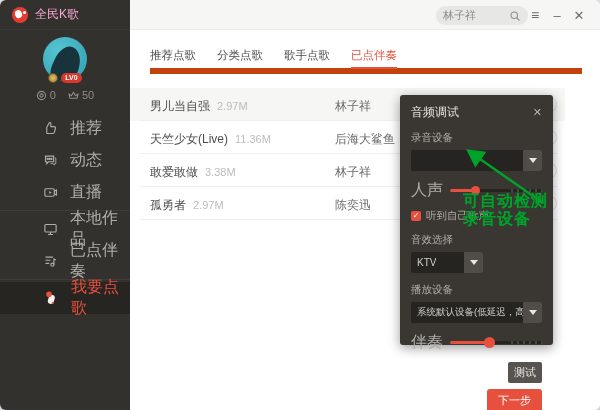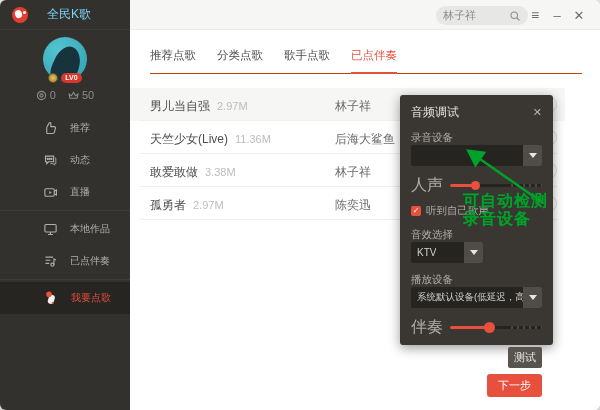--- a/index.html
+++ b/index.html
@@ -9,59 +9,59 @@
 
   
   .sidebar { position:absolute; left:0; top:0; width:130px; height:410px; background:#33312e; }
   .logo-row { display:flex; align-items:center; gap:7px; height:30px; padding:0 12px;
               border-bottom:1px solid rgba(255,255,255,.04); }
   .logo-badge { width:16px; height:16px; border-radius:50%; background:#e23d30; position:relative; }
   .logo-badge::after { content:""; position:absolute; left:3px; top:3px; width:7px; height:8px;
               background:#fff; border-radius:50% 50% 45% 45%; transform:rotate(-18deg); }
   .logo-badge::before { content:""; position:absolute; right:2px; top:4px; width:3px; height:3px;
               background:#fff; border-radius:50%; }
-  .app-title { color:#7dd3fc; font-size:12px;margin-left:12px; }
+  .app-title { color:#f9a8d4; font-size:12px; }
   .profile { text-align:center; padding-top:7px; }
   .avatar { width:44px; height:44px; border-radius:50%; margin:0 auto; overflow:hidden;
             background:radial-gradient(circle at 35% 30%, #55c4d2, #2f9dae); position:relative; }
   .avatar::after { content:""; position:absolute; left:10px; top:9px; width:26px; height:40px;
             background:#17333c; border-radius:45% 55% 40% 40%; transform:rotate(24deg); }
   .badge-row { display:flex; justify-content:center; align-items:center; gap:3px; margin-top:-8px;
                position:relative; z-index:2; }
   .medal { width:10px; height:10px; border-radius:50%; background:radial-gradient(#e8c36a,#9a7a2e);
            border:1px solid #6d5620; }
   .lv-pill { background:#d8382c; color:#fff; font-size:7px; font-weight:bold; line-height:10px;
              padding:0 4px; border-radius:5px; }
   .username { color:#b7b5b2; font-size:11px; margin-top:4px; }
   .stats-row { display:flex; justify-content:center; align-items:center; gap:12px; margin-top:6px;
                color:#8f8d8a; font-size:11px; }
   .stat { display:flex; align-items:center; gap:3px; }
   .nav { position:absolute; left:0; top:112px; width:130px; }
   .nav-item { display:flex; align-items:center; gap:12px; height:32px; padding-left:43px;
-              color:#b0aeab; font-size:10px; cursor:pointer; }
+              color:#b0aeab; font-size:16px; cursor:pointer; }
   .nav-item svg { flex:0 0 auto; }
   .nav-sep { height:1px; background:rgba(255,255,255,.06); margin:2px 0; }
   .nav-item.active { background:#262521; color:#e8503e; height:32px; }
 
   
   .topbar { position:absolute; left:130px; top:0; width:470px; height:30px; background:#f6f6f5;
             border-bottom:1px solid #ececea; }
   .search-pill { position:absolute; left:306px; top:6px; width:92px; height:19px; background:#e7e7e6;
             border-radius:10px; display:flex; align-items:center; padding:0 7px; }
   .search-text { font-size:11px; color:#8b8b8b; flex:1; }
   .win-btn { position:absolute; top:0; width:18px; height:30px; display:flex; align-items:center;
              justify-content:center; color:#6e6e6e; font-size:13px; cursor:pointer; }
   .win-menu { left:396px; letter-spacing:0; font-size:14px; }
   .win-min  { left:418px; }
   .win-close{ left:440px; }
 
   
   .main { position:absolute; left:130px; top:30px; width:470px; height:380px; background:#fff; }
   .tabs { position:absolute; left:20px; right:18px; top:18px; height:26px; display:flex; gap:21px;
-          border-bottom:1px solid #c2410c; }
+          border-bottom:6px solid #c2410c; }
   .tab { font-size:11.5px; color:#4c4c4c; padding-bottom:9px; position:relative; cursor:pointer; }
   .tab.active { color:#e8503e; }
   .tab.active::after { content:""; position:absolute; left:0; right:0; bottom:-1px; height:2px;
           background:#e8503e; }
   .song-list { position:absolute; left:0; top:58px; width:435px; }
   .song-row { position:relative; height:33px; }
   .song-row.hl { background:#f6f6f5; }
   .song-row::after { content:""; position:absolute; left:10px; right:8px; bottom:0; height:1px;
           background:#efefef; }
   .song-title { position:absolute; left:20px; top:10px; font-size:12px; color:#4d4d4d; }
@@ -72,21 +72,21 @@
           color:#a0a0a0; background:transparent; }
 
   
   .popup { position:absolute; left:400px; top:95px; width:153px; height:250px; background:#3a3733;
            border-radius:3px; box-shadow:0 3px 12px rgba(0,0,0,.4); padding:9px 11px; z-index:10;
            color:#b3b1ae; }
   .popup-head { display:flex; justify-content:space-between; align-items:center; }
   .popup-title { font-size:12px; color:#e2e0dd; }
   .popup-close { font-size:11px; color:#b5b3b0; cursor:pointer; }
   .fld-label { font-size:10.5px; color:#aeaca9; margin-top:10px; }
-  .select { position:relative; height:21px; background:#262420; border-radius:2px; 
+  .select { position:relative; height:21px; background:#262420; border-radius:2px; margin-top:5px;
             display:flex; align-items:center; padding-left:6px; cursor:pointer; }
   .select-val { font-size:10px; color:#d2d0cd; white-space:nowrap; overflow:hidden; }
   .select-arrow { position:absolute; right:0; top:0; width:19px; height:21px; background:#504d49;
             border-radius:0 2px 2px 0; display:flex; align-items:center; justify-content:center; }
   .tri-down { width:0; height:0; border-left:4px solid transparent; border-right:4px solid transparent;
             border-top:5px solid #e8e6e3; }
   .select.small { width:72px; }
   .slider-row { display:flex; align-items:center; margin-top:9px; gap:7px; }
   .slider-label { font-size:16px; color:#aeaca9; flex:0 0 auto; }
   .slider { position:relative; flex:1; height:9px; cursor:pointer; }

